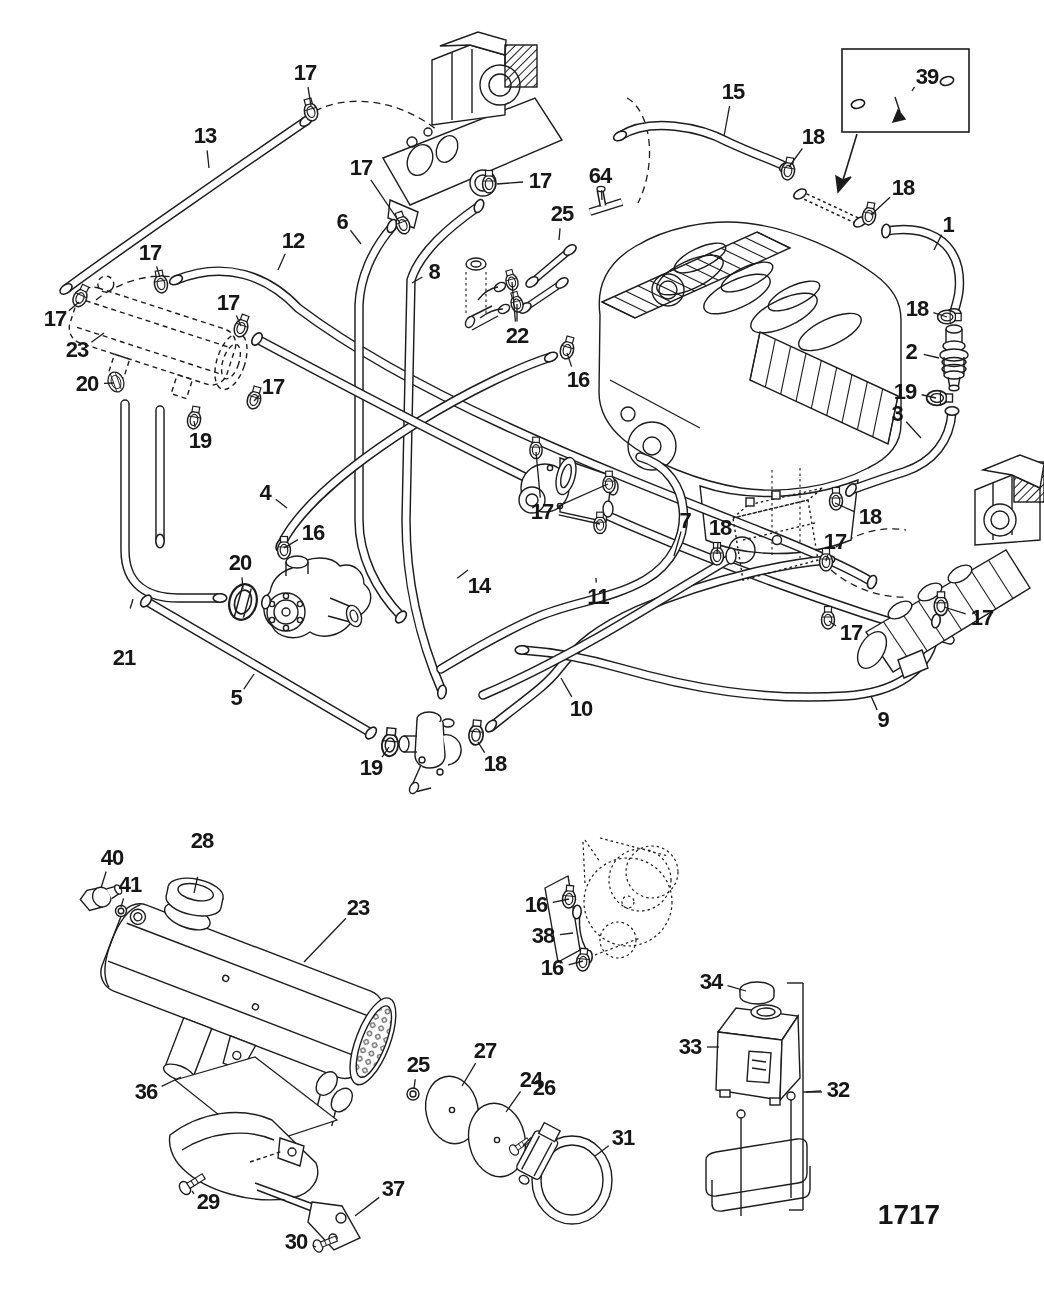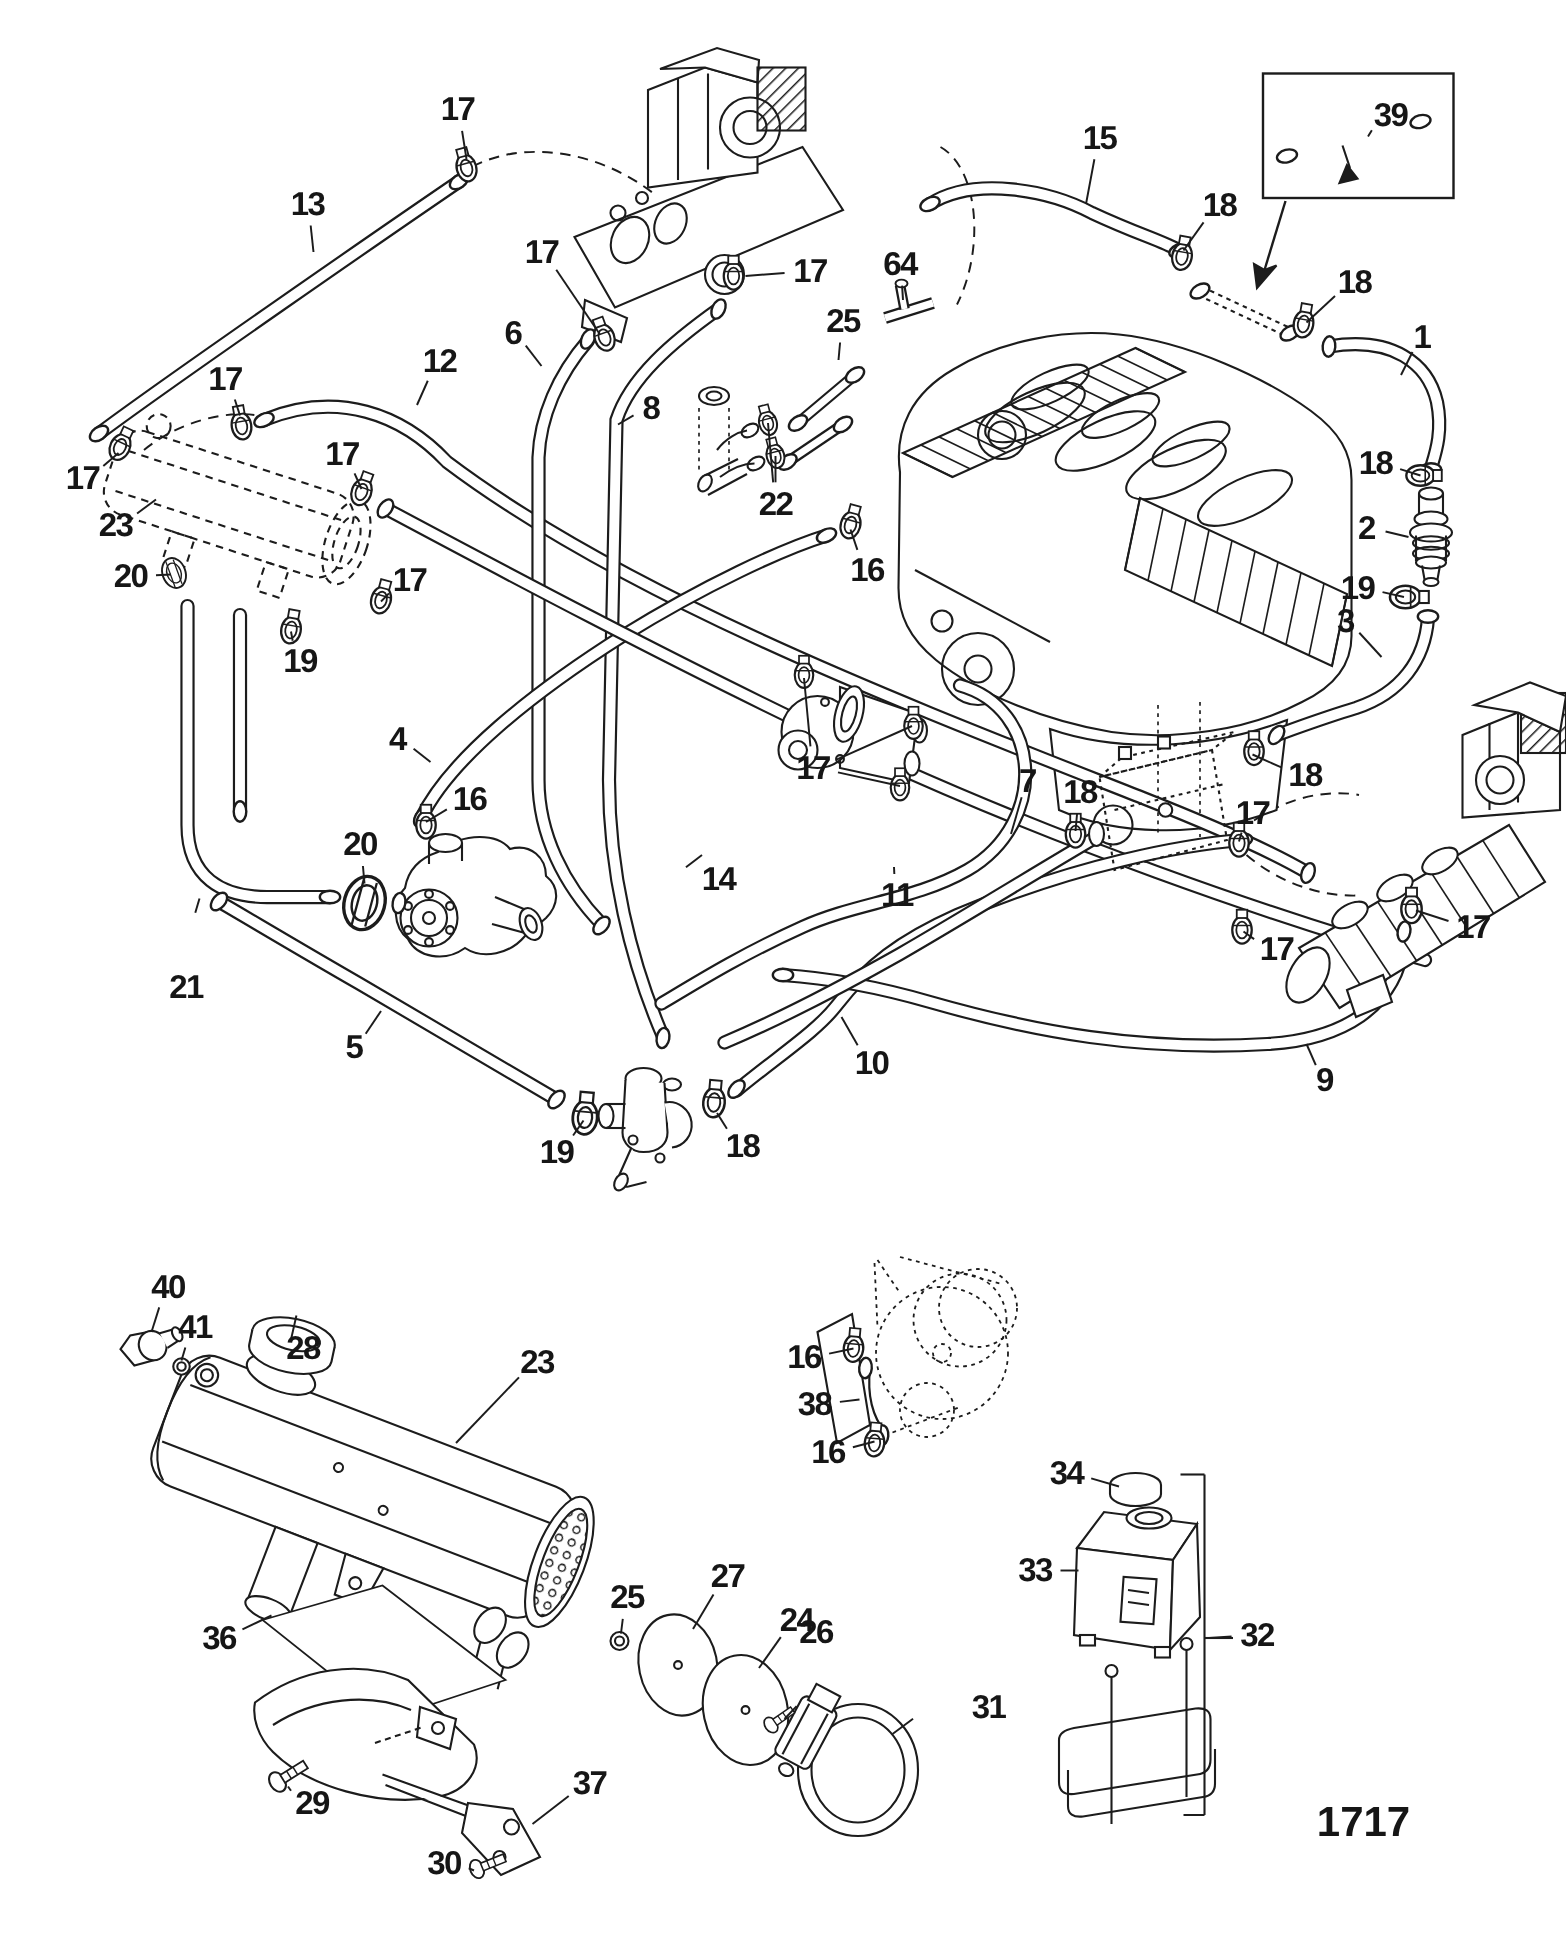--- a/index.html
+++ b/index.html
@@ -883,32 +883,32 @@
       <div class="co" style="left: 870px; top: 517px;">18</div>
       <div class="co" style="left: 835px; top: 542px;">17</div>
       <div class="co" style="left: 851px; top: 633px;">17</div>
       <div class="co" style="left: 581px; top: 709px;">10</div>
       <div class="co" style="left: 883px; top: 720px;">9</div>
       <div class="co" style="left: 371px; top: 768px;">19</div>
       <div class="co" style="left: 495px; top: 764px;">18</div>
       <div class="co" style="left: 982px; top: 618px;">17</div>
       <div class="co" style="left: 112px; top: 858px;">40</div>
       <div class="co" style="left: 130px; top: 885px;">41</div>
-      <div class="co" style="left: 202px; top: 899px;">28</div>
+      <div class="co" style="left: 202px; top: 841px;">28</div>
       <div class="co" style="left: 358px; top: 908px;">23</div>
       <div class="co" style="left: 418px; top: 1065px;">25</div>
       <div class="co" style="left: 146px; top: 1092px;">36</div>
       <div class="co" style="left: 536px; top: 905px;">16</div>
       <div class="co" style="left: 543px; top: 936px;">38</div>
       <div class="co" style="left: 552px; top: 968px;">16</div>
       <div class="co" style="left: 711px; top: 982px;">34</div>
       <div class="co" style="left: 690px; top: 1047px;">33</div>
       <div class="co" style="left: 485px; top: 1051px;">27</div>
       <div class="co" style="left: 531px; top: 1080px;">24</div>
       <div class="co" style="left: 544px; top: 1088px;">26</div>
-      <div class="co" style="left: 623px; top: 1138px; margin-left: 36px;">31</div>
+      <div class="co" style="left: 623px; top: 1138px;">31</div>
       <div class="co" style="left: 838px; top: 1090px;">32</div>
       <div class="co" style="left: 208px; top: 1202px;">29</div>
       <div class="co" style="left: 296px; top: 1242px;">30</div>
       <div class="co" style="left: 393px; top: 1189px;">37</div>
     </div>
   <div class="fig-num">1717</div>
 </div>
 
 </body></html>

